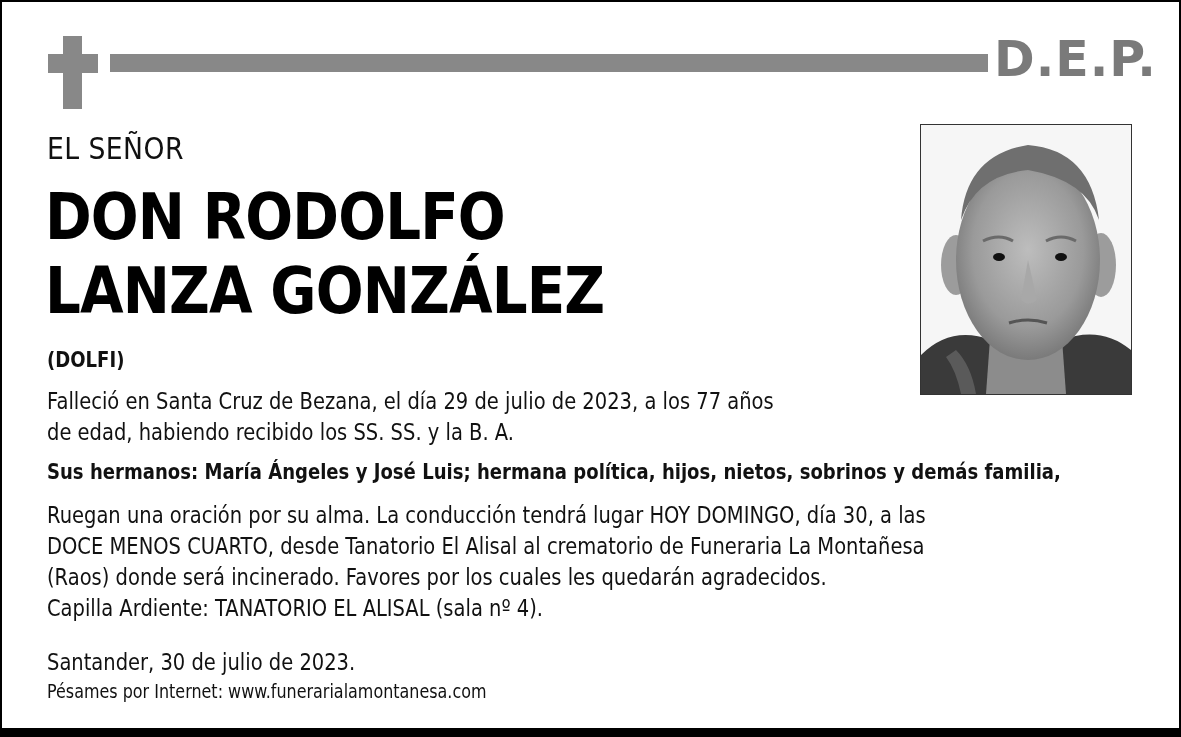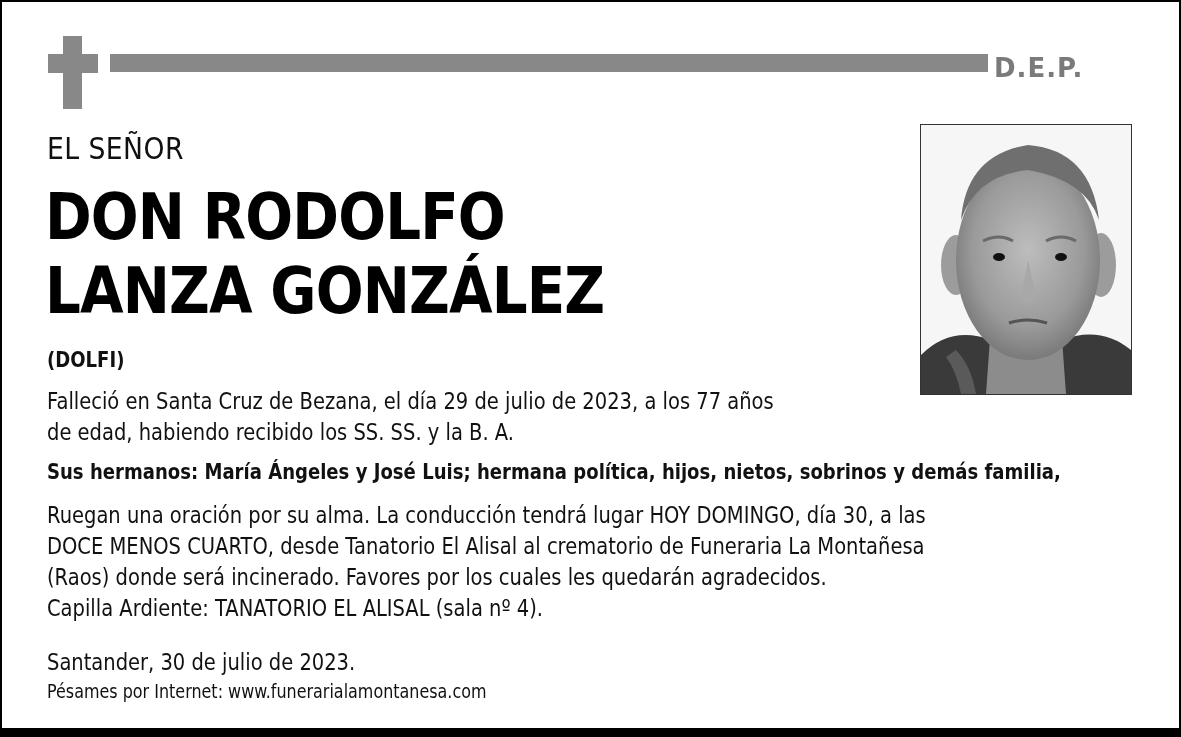--- a/index.html
+++ b/index.html
@@ -3,21 +3,21 @@
   <meta charset="utf-8">
   <style>
     html, body { margin: 0; padding: 0; background: #ffffff; }
     body { width: 1181px; height: 737px; overflow: hidden; position: relative; font-family: "DejaVu Sans Condensed", "Liberation Sans Narrow", "Liberation Sans", sans-serif; color: #111; }
     .frame { position: absolute; left: 0; top: 0; width: 1181px; height: 737px; box-sizing: border-box; border-top: 2px solid #000; border-left: 2px solid #000; border-right: 2px solid #000; }
     .bottom-bar { position: absolute; left: 0; top: 728px; width: 1181px; height: 9px; background: #000; }
 
     .cross-v { position: absolute; left: 63px; top: 36px; width: 19px; height: 73px; background: #888; }
     .cross-h { position: absolute; left: 48px; top: 54px; width: 50px; height: 19px; background: #888; }
     .rule { position: absolute; left: 110px; top: 54px; width: 878px; height: 18px; background: #888; }
-    .dep { position: absolute; left: 994px; top: 44px; font-family: "DejaVu Sans", sans-serif; font-weight: bold; font-size: 26px; color: #7a7a7a; letter-spacing: 1px; line-height: 48px; }
+    .dep { position: absolute; left: 994px; top: 36px; font-family: "DejaVu Sans", sans-serif; font-weight: bold; font-size: 49px; color: #7a7a7a; letter-spacing: 1px; line-height: 48px; }
 
     .honorific { position: absolute; left: 47px; top: 128px; font-size: 31px; line-height: 40px; color: #111; font-family: "DejaVu Sans", sans-serif; transform: scaleX(0.86); transform-origin: left; letter-spacing: 0.5px; }
     .name { position: absolute; left: 45px; top: 180px; font-family: "DejaVu Sans", sans-serif; font-weight: bold; font-size: 64px; line-height: 74px; color: #000; transform: scaleX(0.88); transform-origin: left; letter-spacing: -1px; }
     .name div { white-space: nowrap; }
     .nickname { position: absolute; left: 47px; top: 345px; font-family: "DejaVu Sans", sans-serif; font-weight: bold; font-size: 21px; line-height: 30px; transform: scaleX(0.86); transform-origin: left; }
 
     .para { position: absolute; left: 47px; font-family: "DejaVu Sans", sans-serif; font-size: 23.5px; line-height: 31px; color: #111; transform: scaleX(0.83); transform-origin: left; white-space: nowrap; }
     .para div { white-space: nowrap; }
     .p-death { top: 386px; }
     .p-family { top: 456px; font-weight: bold; font-size: 21.5px; transform: scaleX(0.84); }

